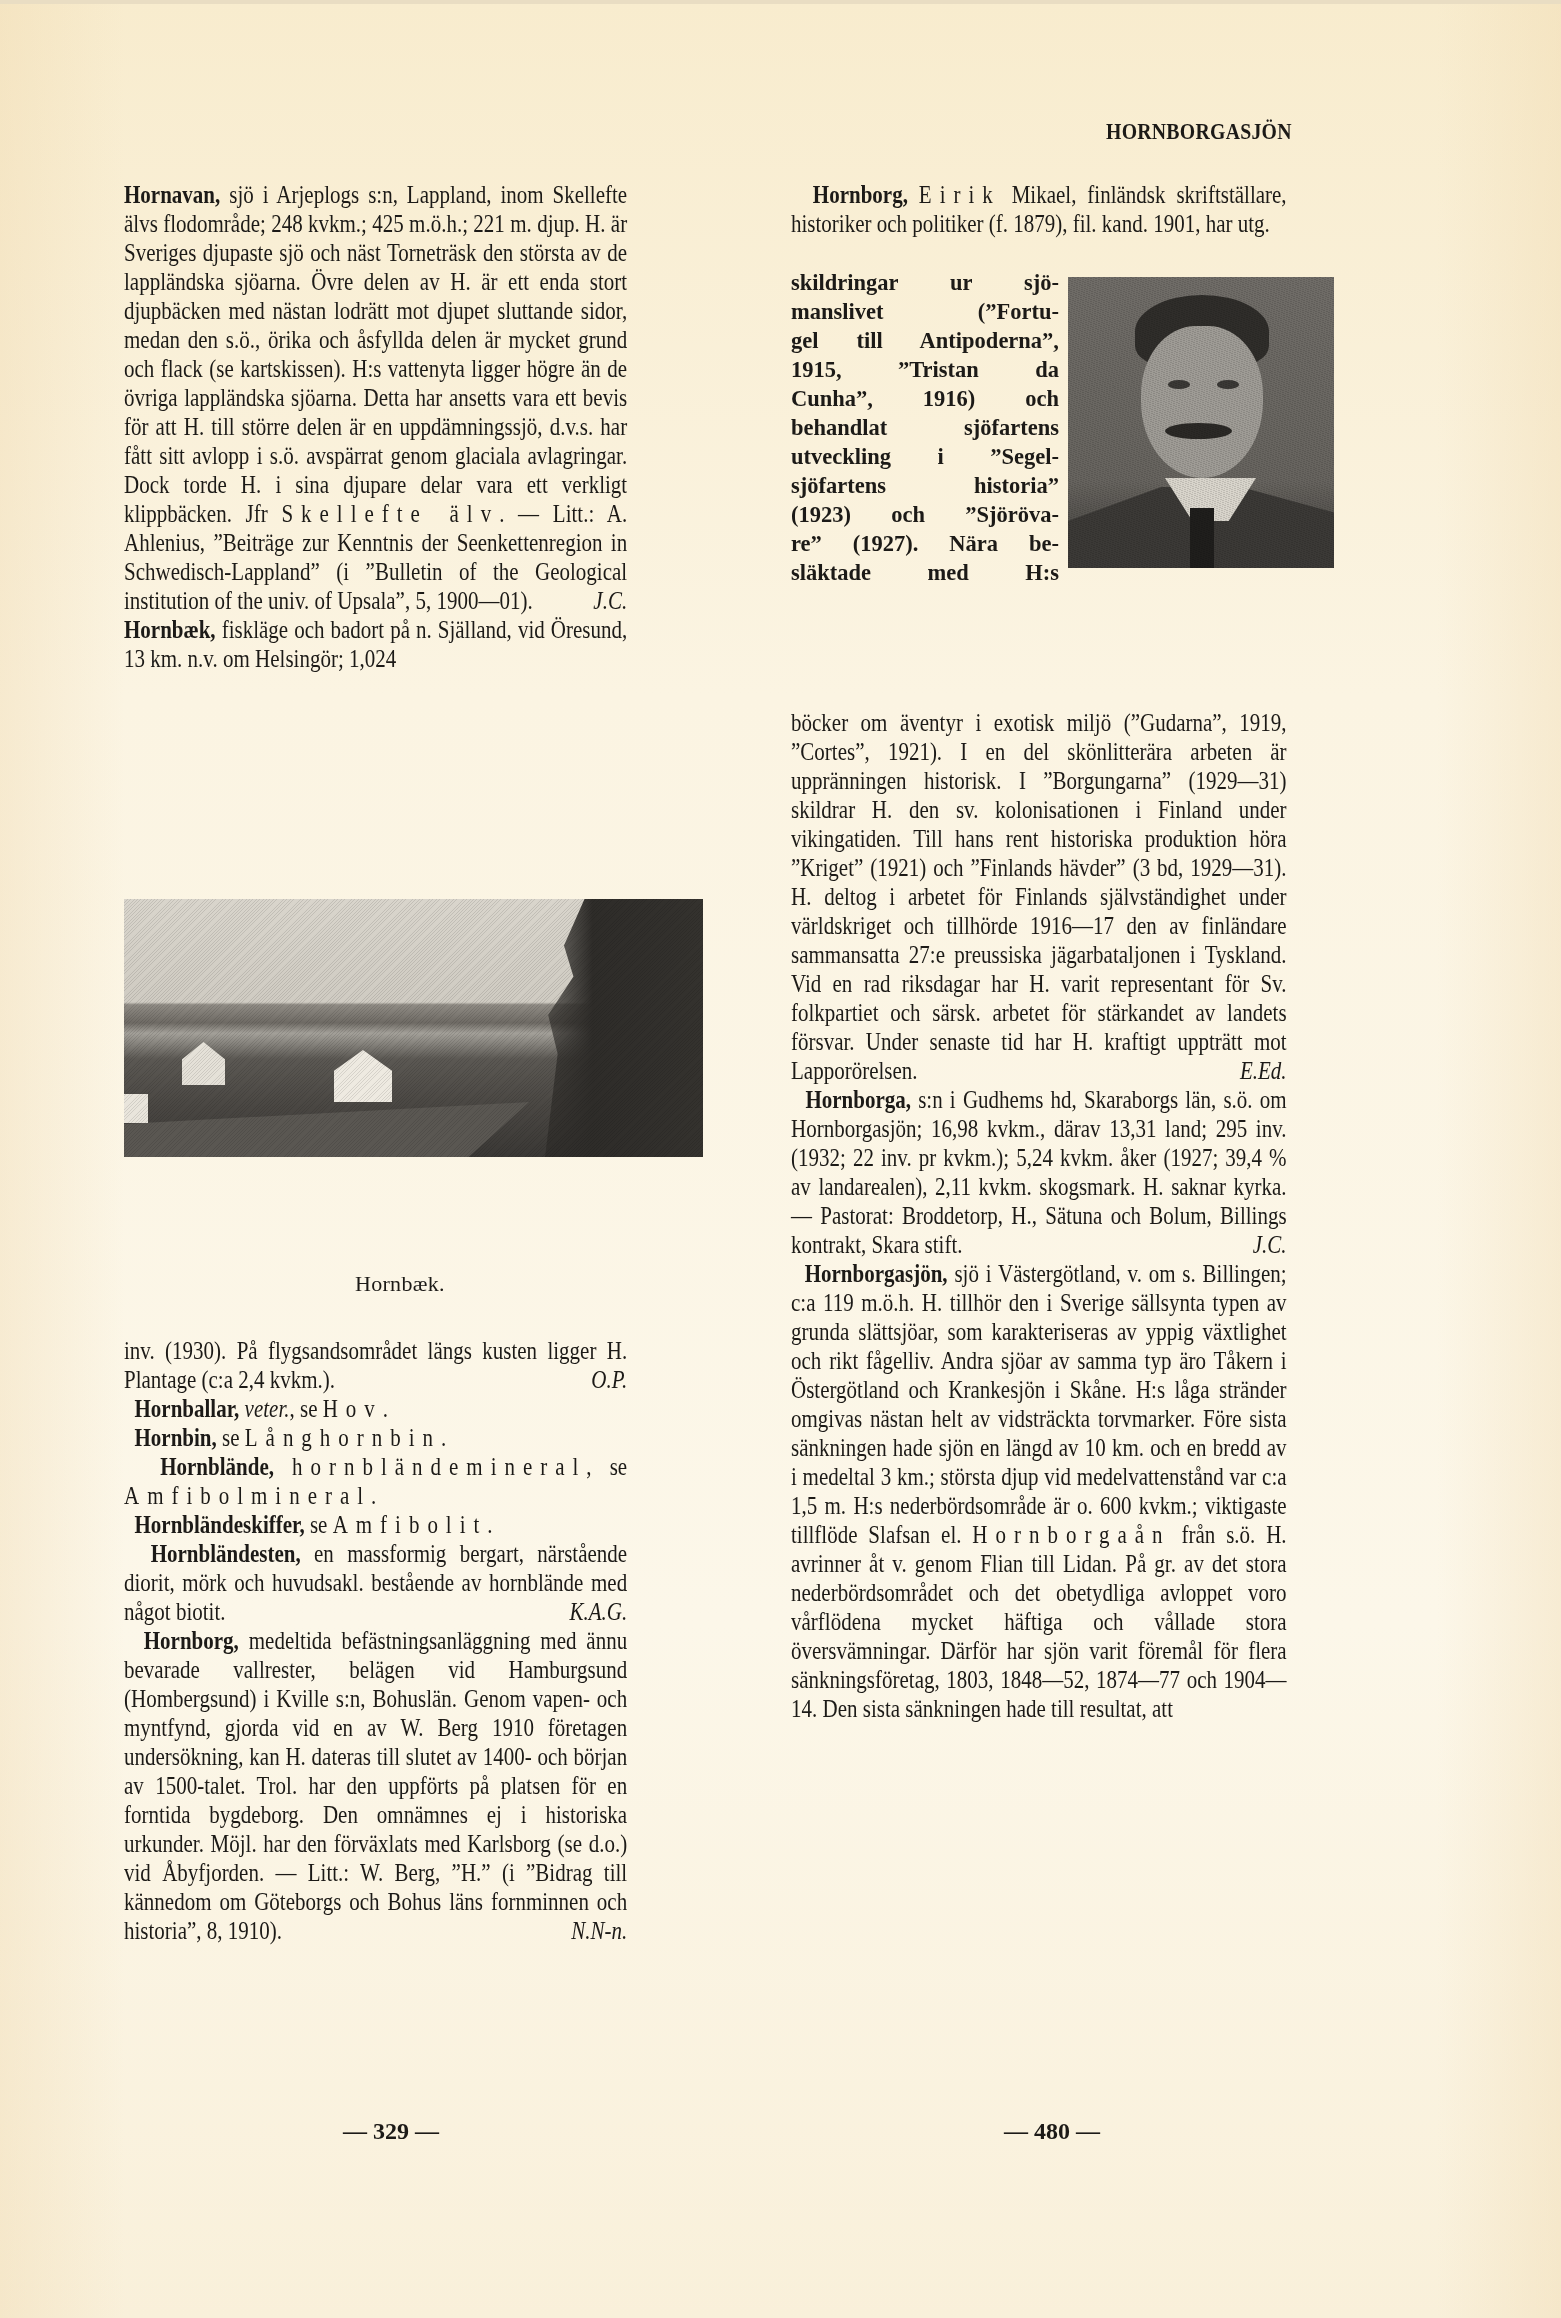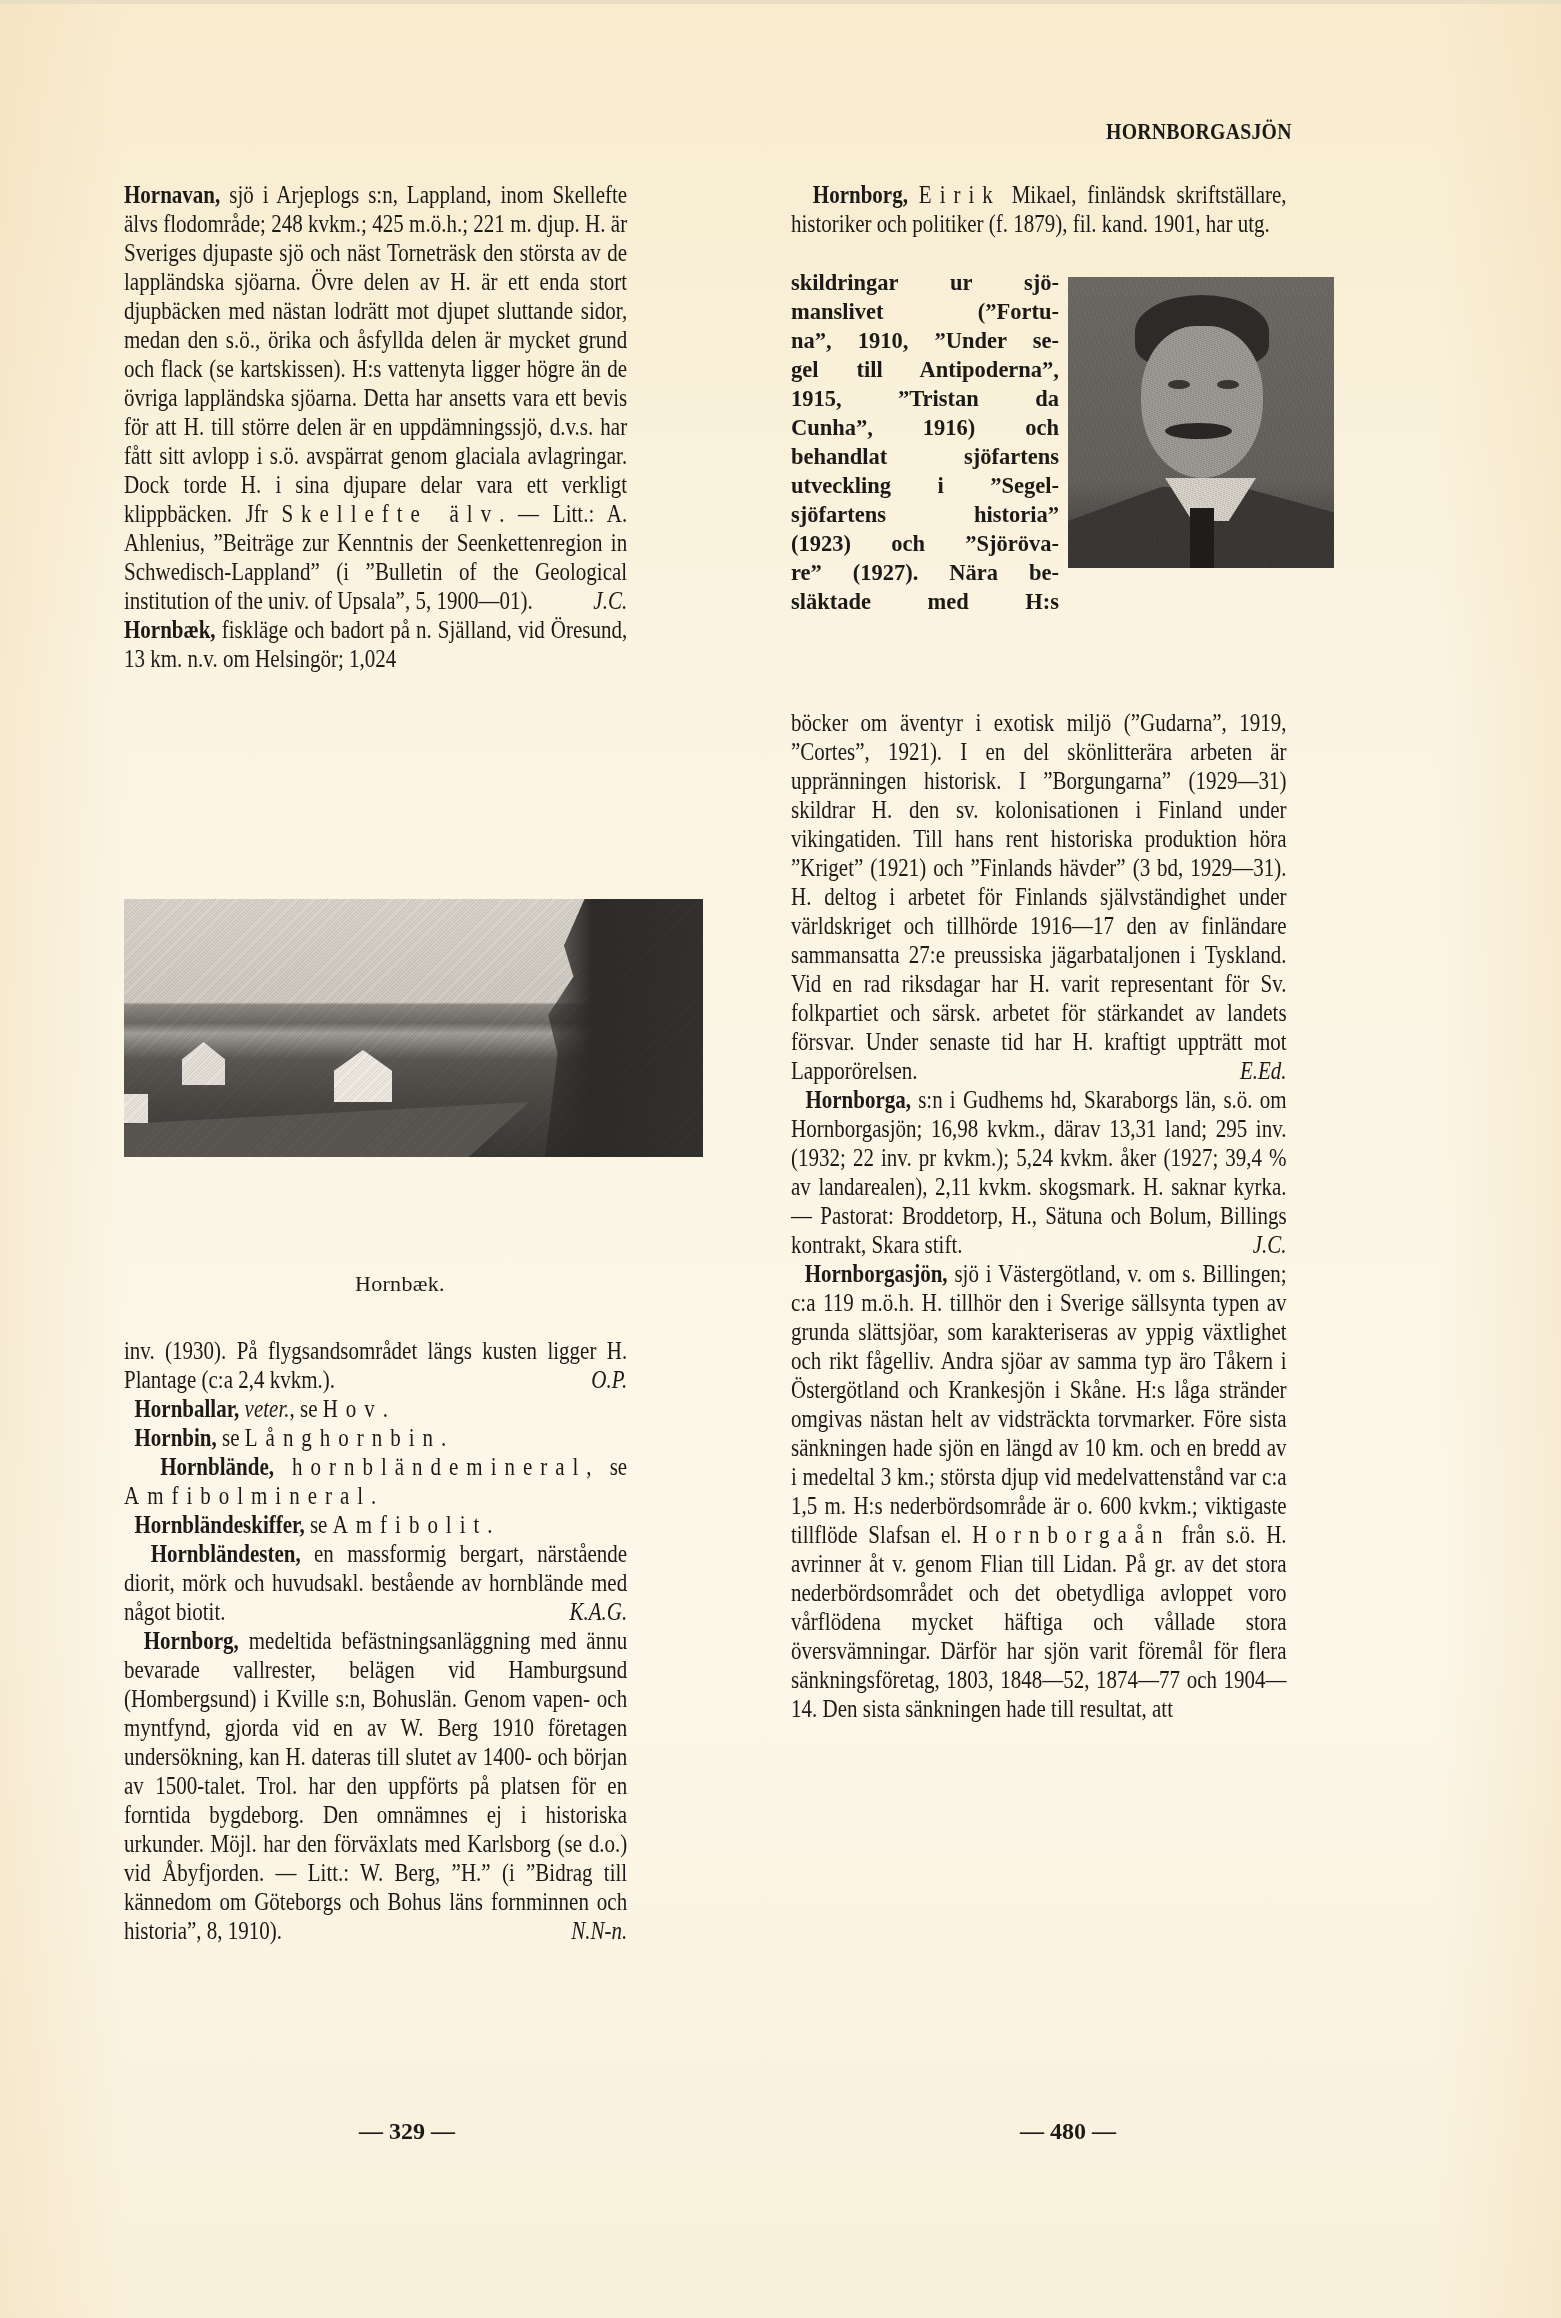--- a/index.html
+++ b/index.html
@@ -72,21 +72,21 @@
   }
   .fig-portrait .hair { position: absolute; left: 67px; top: 18px; width: 134px; height: 73px; border-radius: 50% 50% 30% 30%; background: #2f2d2a; }
   .fig-portrait .face { position: absolute; left: 73px; top: 49px; width: 122px; height: 152px; border-radius: 45% 45% 50% 50%; background: #9e9b95; }
   .fig-portrait .mustache { position: absolute; left: 97px; top: 146px; width: 67px; height: 16px; border-radius: 50%; background: #2b2926; }
   .fig-portrait .eye1, .fig-portrait .eye2 { position: absolute; top: 103px; width: 22px; height: 8.5px; border-radius: 50%; background: #3a3835; }
   .fig-portrait .eye1 { left: 100px; } .fig-portrait .eye2 { left: 149px; }
   .fig-portrait .collar { position: absolute; left: 97px; top: 201px; width: 91px; height: 43px; background: #d8d4cb; clip-path: polygon(0 0, 100% 0, 70% 100%, 30% 100%); }
   .fig-portrait .coat { position: absolute; left: 0; top: 210px; width: 100%; height: 85px; background: #3b3936; clip-path: polygon(0 40%, 35% 0, 65% 0, 100% 30%, 100% 100%, 0 100%); }
   .fig-portrait .tie { position: absolute; left: 122px; top: 231px; width: 24px; height: 61px; background: #1f1e1c; }
 
-  .folio { position: absolute; font-size: 24px; font-weight: bold; margin-left: 16px; }
+  .folio { position: absolute; font-size: 24px; font-weight: bold; }
   .folio.left { left: 343px; top: 2118px; }
   .folio.right { left: 1004px; top: 2118px; }
 </style>
 </head>
 <body>
 
 <div class="paper"></div>
 <div class="top-edge"></div>
 
 <div class="running-head">HORNBORGASJÖN</div>
@@ -140,21 +140,20 @@
 
 <div class="col right narrow">
   <p class="entry">
     &nbsp;&nbsp;<span class="hw">Hornborg,</span> <span class="sp">Eirik</span><span> Mikael, finländsk skriftställare, historiker och politiker (f. 1879), fil. kand. 1901, har utg.</span>
   </p>
 </div>
 
 <div class="col right" style="top:268px; width:268px; font-family:Liberation Serif, serif; font-weight:bold; font-size:22.5px; line-height:29px; text-align:justify; text-align-last:justify;">
   <div>skildringar ur sjö-</div>
   <div>manslivet (”Fortu-</div>
-  <div>na”, 1910, ”Under se-</div>
   <div>gel till Antipoderna”,</div>
   <div>1915, ”Tristan da</div>
   <div>Cunha”, 1916) och</div>
   <div>behandlat sjöfartens</div>
   <div>utveckling i ”Segel-</div>
   <div>sjöfartens historia”</div>
   <div>(1923) och ”Sjöröva-</div>
   <div>re” (1927). Nära be-</div>
   <div>släktade med H:s</div>
 </div>

